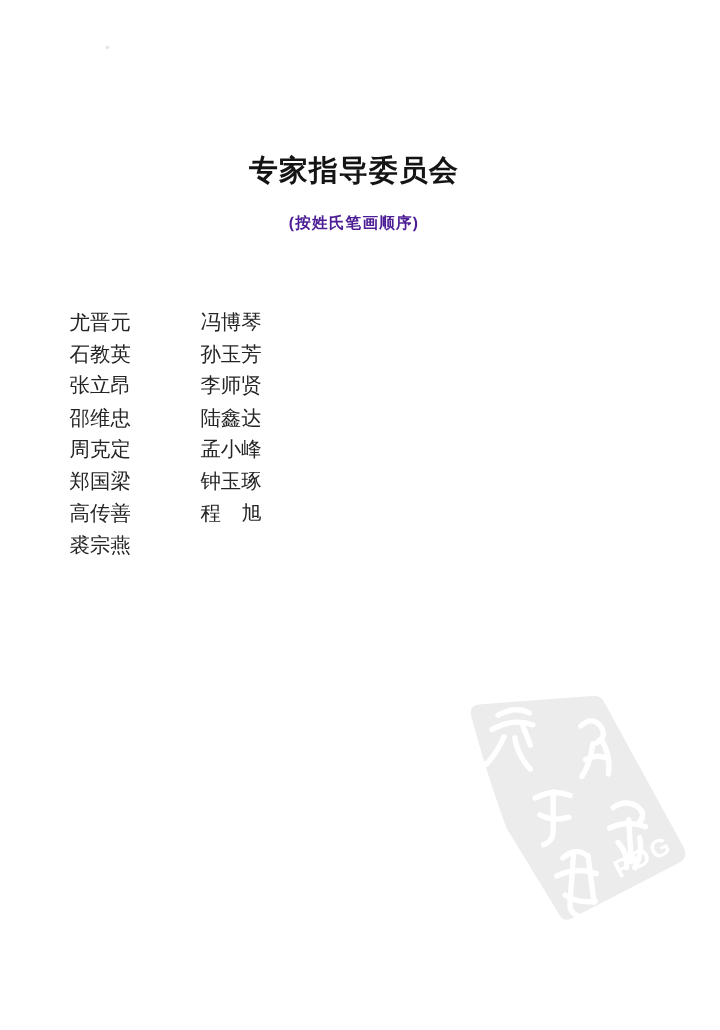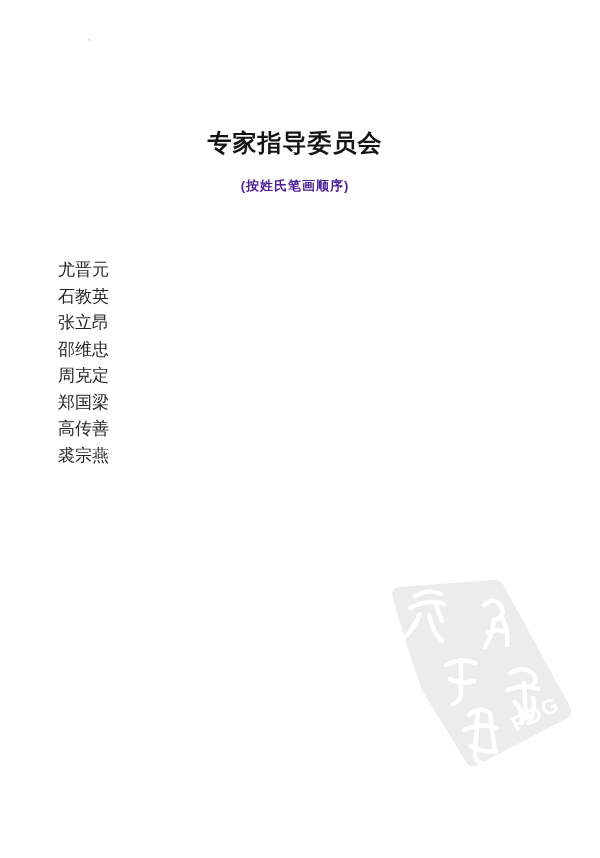--- a/index.html
+++ b/index.html
@@ -48,20 +48,29 @@
       <div class="col">
         <div class="name">尤晋元</div>
         <div class="name">石教英</div>
         <div class="name">张立昂</div>
         <div class="name">邵维忠</div>
         <div class="name">周克定</div>
         <div class="name">郑国梁</div>
         <div class="name">高传善</div>
         <div class="name">裘宗燕</div>
       </div>
+      <div class="col">
+        <div class="name">冯博琴</div>
+        <div class="name">孙玉芳</div>
+        <div class="name">李师贤</div>
+        <div class="name">陆鑫达</div>
+        <div class="name">孟小峰</div>
+        <div class="name">钟玉琢</div>
+        <div class="name">程　旭</div>
+      </div>
     </div>
 
   <svg class="watermark" viewBox="0 0 195 190" xmlns="http://www.w3.org/2000/svg">
     <path d="M 8,20 Q 5,10 14,9 L 108,2 Q 116,1 119,8 L 183,125 Q 190,136 181,141 L 92,187 Q 85,191 81,184 L 37,112 Q 19,62 8,20 Z" fill="#ececec"></path>
     <g fill="none" stroke="#ffffff" stroke-width="4.5" stroke-linecap="round" stroke-linejoin="round">
 
       <path d="M 30,18 q 14,-8 26,-2 M 25,30 q 18,-10 34,-4 M 35,36 q -6,14 -15,23 M 44,37 q 3,16 13,26 M 50,25 l 7,18"></path>
 
       <path d="M 99,27 q 10,-9 17,1 q 5,8 -4,13 M 109,42 q -2,16 -9,27 M 117,40 q 7,12 5,27 M 103,55 q 9,-5 18,-1"></path>
 

